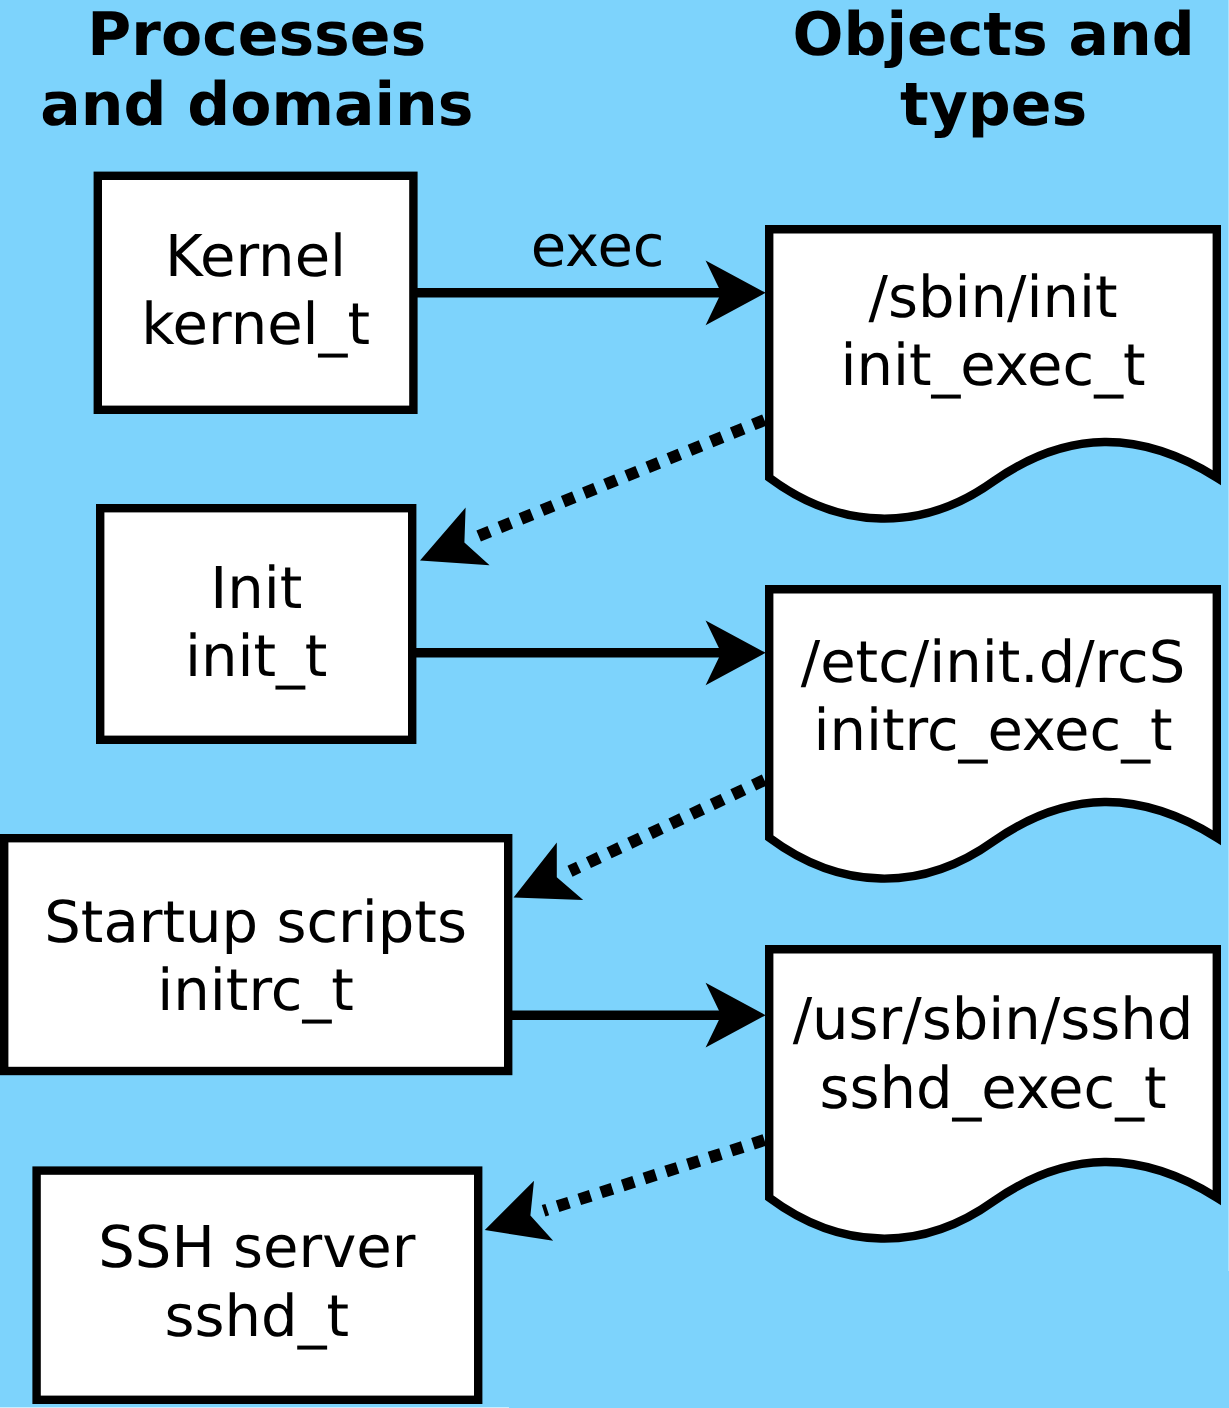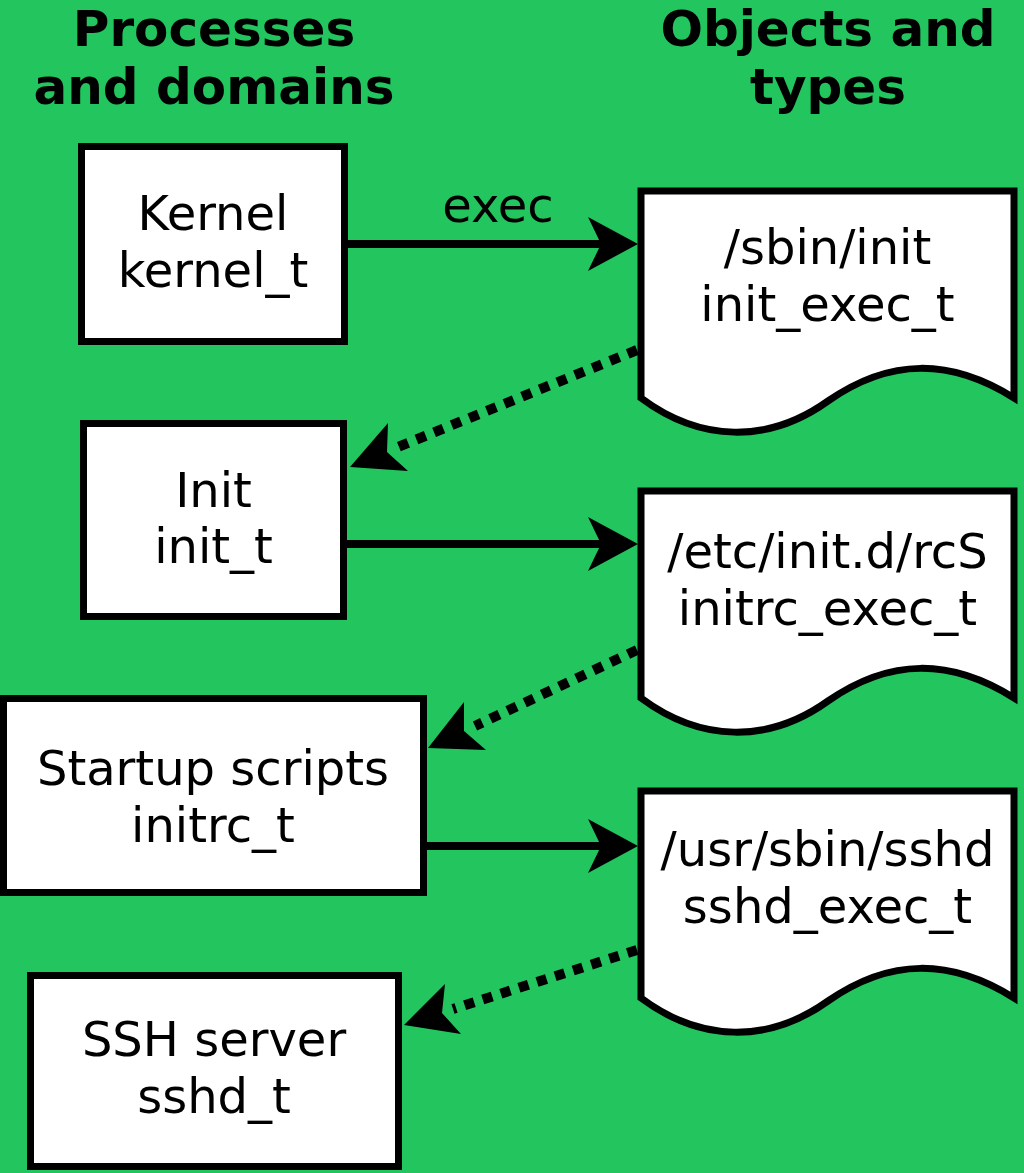--- a/index.html
+++ b/index.html
@@ -4,21 +4,21 @@
 <style>
   html, body {
     margin: 0;
     padding: 0;
     background: #ffffff;
   }
   .canvas {
     position: relative;
     width: 1024px;
     height: 1173px;
-    background: #22c55e;
+    background: #7dd3fc;
     overflow: hidden;
     font-family: "DejaVu Sans", sans-serif;
     text-decoration: underline;
   }
   svg text {
     font-family: "DejaVu Sans", sans-serif;
     fill: #000000;
   }
   .col-header {
     font-size: 50px;

